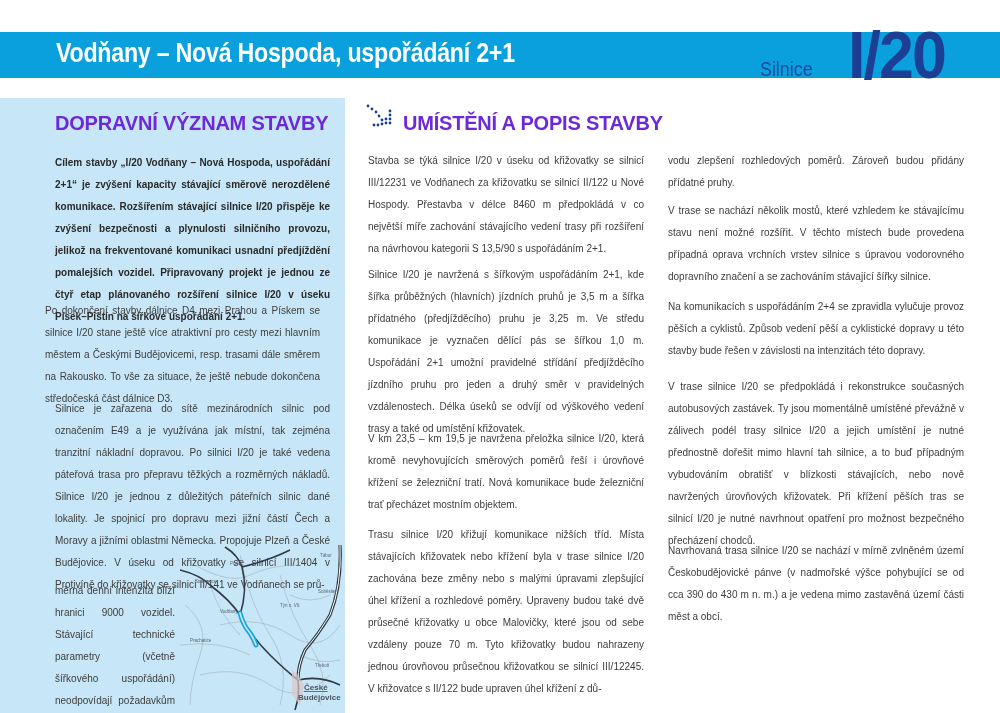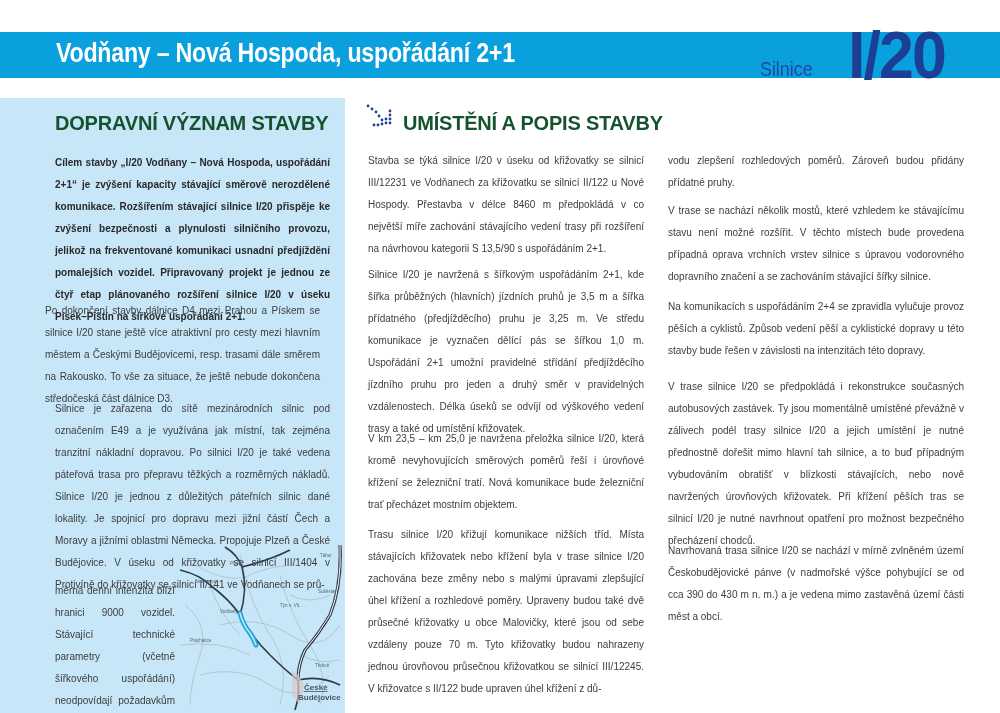--- a/index.html
+++ b/index.html
@@ -25,21 +25,21 @@
       position: absolute; left: 88px; top: 2px; font-size: 66px; font-weight: bold;
       color: #1b3f94; line-height: 66px; letter-spacing: -2px;
       transform: scaleX(0.95); transform-origin: left center;
     }
 
     .left-panel {
       position: absolute; left: 0; top: 98px; width: 345px; height: 615px;
       background: #c7e6f7;
     }
     .section-title {
-      position: absolute; font-weight: bold; color: #14532d; font-size: 20px; white-space: nowrap;
+      position: absolute; font-weight: bold; color: #6d28d9; font-size: 20px; white-space: nowrap;
       letter-spacing: -0.2px;
     }
     .left-title { left: 55px; top: 112px; }
     .right-title { left: 403px; top: 112px; text-align: center; }
 
     .dots-icon { position: absolute; left: 365px; top: 103px; width: 30px; height: 30px; }
 
     .para { position: absolute; font-size: 10px; line-height: 22px; text-align: justify; color: #3d3d3d; }
     .para.bold { font-weight: bold; color: #2a2a2a; }
 
@@ -133,20 +133,20 @@
       <circle cx="13" cy="22" r="1.4"></circle>
         <circle cx="9" cy="22" r="1.4"></circle>
         <circle cx="21" cy="16" r="1.4"></circle>
     </g>
   </svg>
 </div>
 <div class="section-title right-title">UMÍSTĚNÍ A POPIS STAVBY</div>
 
 <p class="para c1" style="top:150px;">Stavba se týká silnice I/20 v úseku od křižovatky se silnicí III/12231 ve Vodňanech za křižovatku se silnicí II/122 u Nové Hospody. Přestavba v délce 8460 m předpokládá v co největší míře zachování stávajícího vedení trasy při rozšíření na návrhovou kategorii S 13,5/90 s uspořádáním 2+1.</p>
 <p class="para c1" style="top:264px;">Silnice I/20 je navržená s šířkovým uspořádáním 2+1, kde šířka průběžných (hlavních) jízdních pruhů je 3,5 m a šířka přídatného (předjížděcího) pruhu je 3,25 m. Ve středu komunikace je vyznačen dělící pás se šířkou 1,0 m. Uspořádání 2+1 umožní pravidelné střídání předjížděcího jízdního pruhu pro jeden a druhý směr v pravidelných vzdálenostech. Délka úseků se odvíjí od výškového vedení trasy a také od umístění křižovatek.</p>
-<p class="para c1" style="top:428px;">V km 23,5 – km 25,0 je navržena přeložka silnice I/20, která kromě nevyhovujících směrových poměrů řeší i úrovňové křížení se železniční tratí. Nová komunikace bude železniční trať přecházet mostním objektem.</p>
+<p class="para c1" style="top:428px;">V km 23,5 – km 19,5 je navržena přeložka silnice I/20, která kromě nevyhovujících směrových poměrů řeší i úrovňové křížení se železniční tratí. Nová komunikace bude železniční trať přecházet mostním objektem.</p>
 <p class="para c1" style="top:524px;">Trasu silnice I/20 křižují komunikace nižších tříd. Místa stávajících křižovatek nebo křížení byla v trase silnice I/20 zachována beze změny nebo s malými úpravami zlepšující úhel křížení a rozhledové poměry. Upraveny budou také dvě průsečné křižovatky u obce Malovičky, které jsou od sebe vzdáleny pouze 70 m. Tyto křižovatky budou nahrazeny jednou úrovňovou průsečnou křižovatkou se silnicí III/12245. V křižovatce s II/122 bude upraven úhel křížení z dů-</p>
 
 <p class="para c2" style="top:150px;">vodu zlepšení rozhledových poměrů. Zároveň budou přidány přídatné pruhy.</p>
 <p class="para c2" style="top:200px;">V trase se nachází několik mostů, které vzhledem ke stávajícímu stavu není možné rozšířit. V těchto místech bude provedena případná oprava vrchních vrstev silnice s úpravou vodorovného dopravního značení a se zachováním stávající šířky silnice.</p>
 <p class="para c2" style="top:296px;">Na komunikacích s uspořádáním 2+4 se zpravidla vylučuje provoz pěších a cyklistů. Způsob vedení pěší a cyklistické dopravy u této stavby bude řešen v závislosti na intenzitách této dopravy.</p>
 <p class="para c2" style="top:376px;">V trase silnice I/20 se předpokládá i rekonstrukce současných autobusových zastávek. Ty jsou momentálně umístěné převážně v zálivech podél trasy silnice I/20 a jejich umístění je nutné přednostně dořešit mimo hlavní tah silnice, a to buď případným vybudováním obratišť v blízkosti stávajících, nebo nově navržených úrovňových křižovatek. Při křížení pěších tras se silnicí I/20 je nutné navrhnout opatření pro možnost bezpečného přecházení chodců.</p>
 <p class="para c2" style="top:540px;">Navrhovaná trasa silnice I/20 se nachází v mírně zvlněném území Českobudějovické pánve (v nadmořské výšce pohybující se od cca 390 do 430 m n. m.) a je vedena mimo zastavěná území části měst a obcí.</p>
 
 </body></html>

